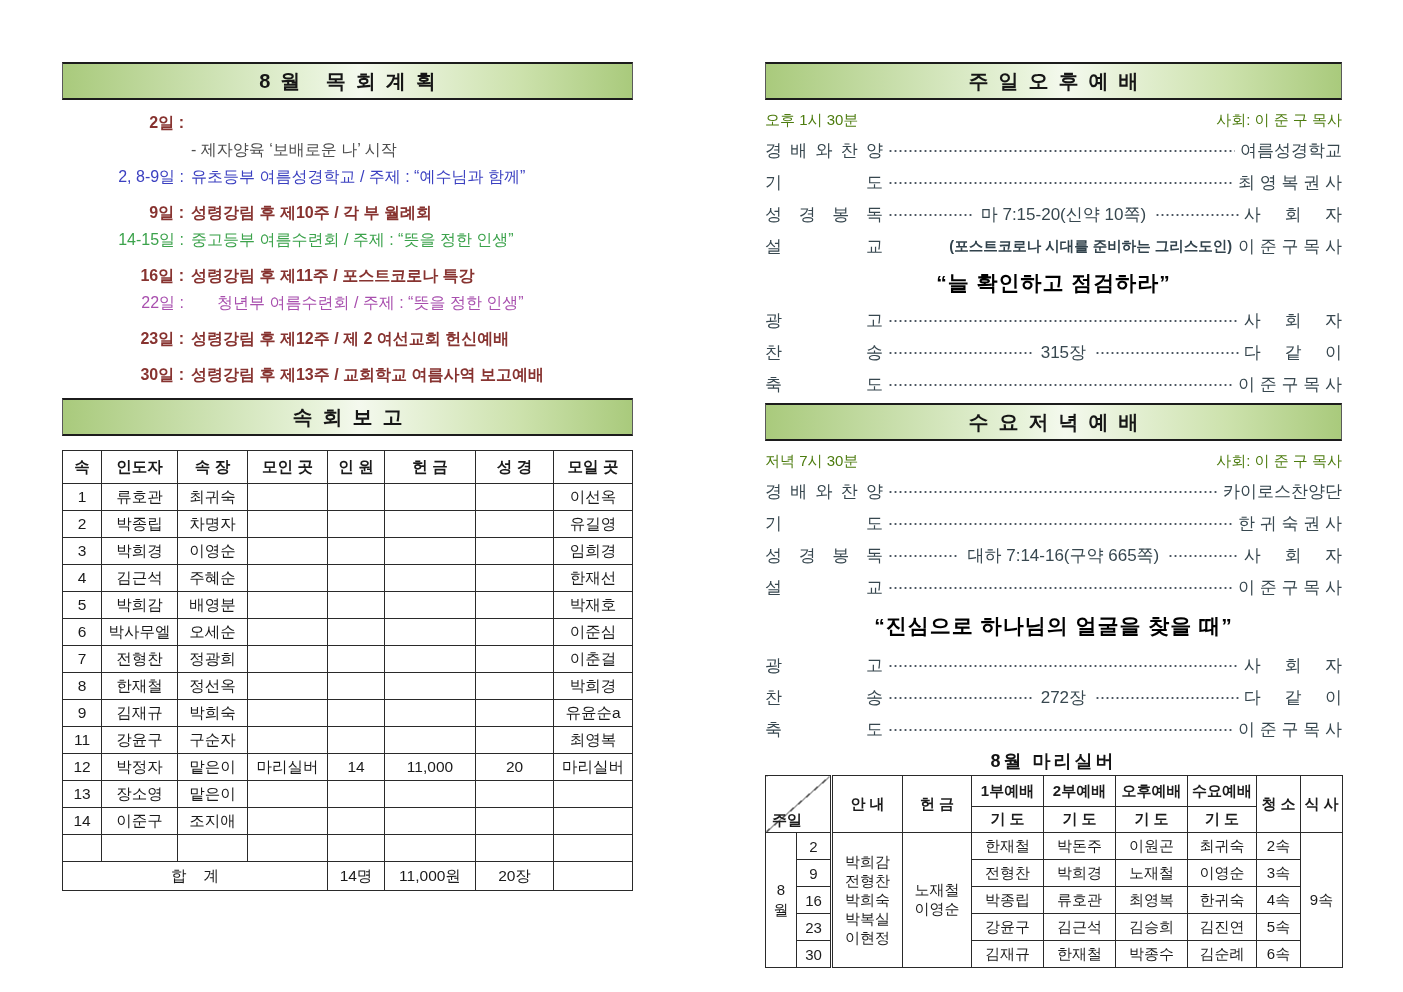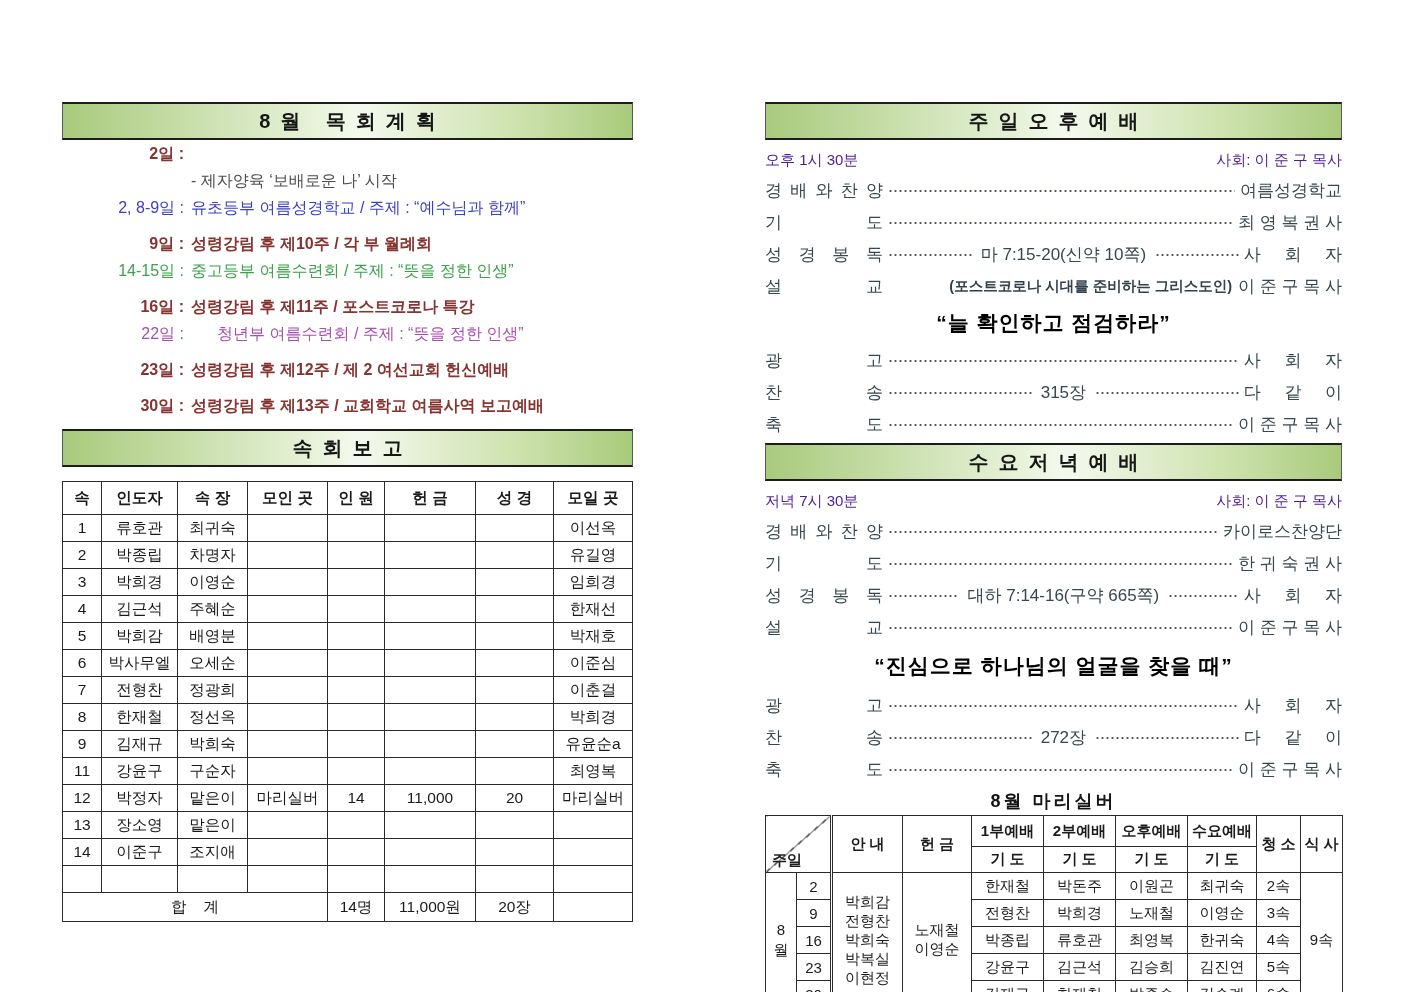--- a/index.html
+++ b/index.html
@@ -1,30 +1,30 @@
 <!DOCTYPE html>
 <html><head>
 <meta charset="utf-8">
 <style>
   html,body{margin:0;padding:0;background:#ffffff;}
   .page{position:relative;width:1403px;height:992px;background:#ffffff;overflow:hidden;
         font-family:"Liberation Sans","DejaVu Sans",sans-serif;color:#1a1a1a;}
-  .col{position:absolute;top:62px;margin-top:40px;}
+  .col{position:absolute;top:62px;}
   .col-left{left:62px;width:571px;}
   .col-right{left:765px;width:577px;}
 
   
   .bar{height:38px;box-sizing:border-box;display:flex;align-items:center;justify-content:center;
        background:linear-gradient(90deg,#a9ca7c 0%,#e8f3db 45%,#f4f9ee 52%,#cde2ad 80%,#a9ca7c 100%);
        border-top:2px solid #1c1c1c;border-bottom:2px solid #1c1c1c;
        border-left:1px solid #5a5a5a;border-right:1px solid #5a5a5a;
        font-size:20px;font-weight:bold;letter-spacing:10px;padding-left:10px;color:#161616;}
 
   
-  .plan{}
+  .plan{padding-top:9px;}
   .pline{display:flex;line-height:27px;font-size:16px;}
   .pday{width:122px;flex:none;text-align:right;white-space:pre;}
   .ptext{margin-left:7px;white-space:pre;}
   .g{margin-top:9px;}
   .c-maroon{color:#873330;font-weight:bold;}
   .c-gray{color:#4d4d4d;}
   .c-blue{color:#3a3fc0;}
   .c-green{color:#3ba24b;}
   .c-purple{color:#a84fae;gap:26px;}
 
@@ -32,21 +32,21 @@
   table{border-collapse:collapse;}
   .report{width:100%;margin-top:14px;font-size:15.5px;table-layout:fixed;}
   .report th,.report td{border:1px solid #2a2a2a;text-align:center;padding:0;overflow:hidden;}
   .report th{height:32px;font-weight:bold;}
   .report td{height:26px;}
   .report .total td{height:28px;}
   .pre{white-space:pre;}
 
   
   .wtime{display:flex;justify-content:space-between;align-items:center;height:28px;margin-top:6px;
-         font-size:15px;color:#4c1d95;}
+         font-size:15px;color:#4d7c0f;}
   .wline{display:flex;align-items:center;height:32px;font-size:17px;color:#37474f;}
   .wlabel{flex:none;display:inline-block;width:118px;text-align:justify;text-align-last:justify;}
   .wname{white-space:pre;text-align:right;}
   .wcenter{white-space:pre;padding:0 4px;}
   .dots{flex:1;height:1em;margin:0 5px;align-self:center;
         background-image:radial-gradient(circle,#4a5560 1px,transparent 1.2px);
         background-size:5px 6px;background-repeat:repeat-x;background-position:0 60%;}
   .wsub{flex:1;text-align:right;font-size:14.5px;font-weight:bold;color:#31424c;white-space:pre;
         padding-right:6px;}
   .stitle{display:flex;align-items:center;justify-content:center;height:42px;

